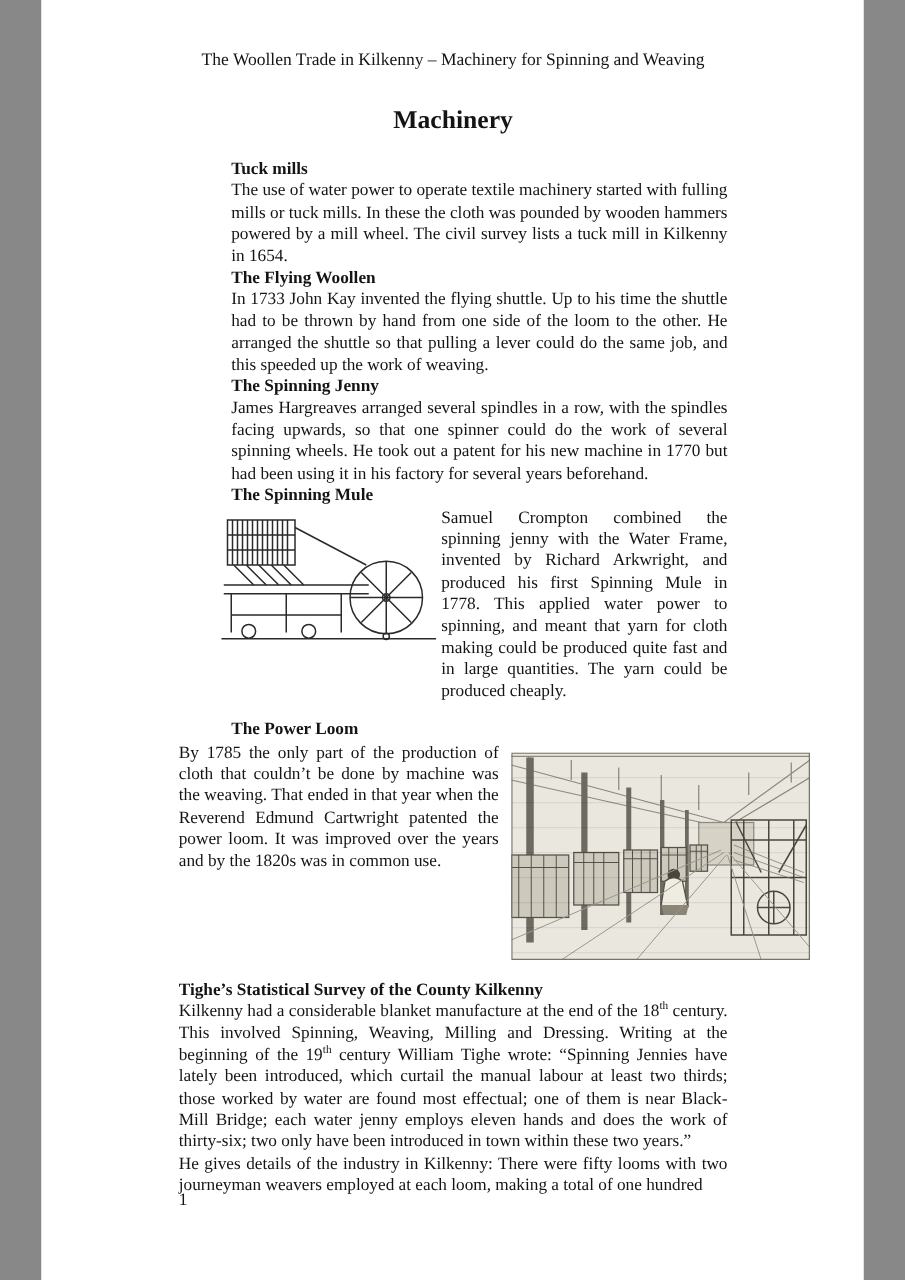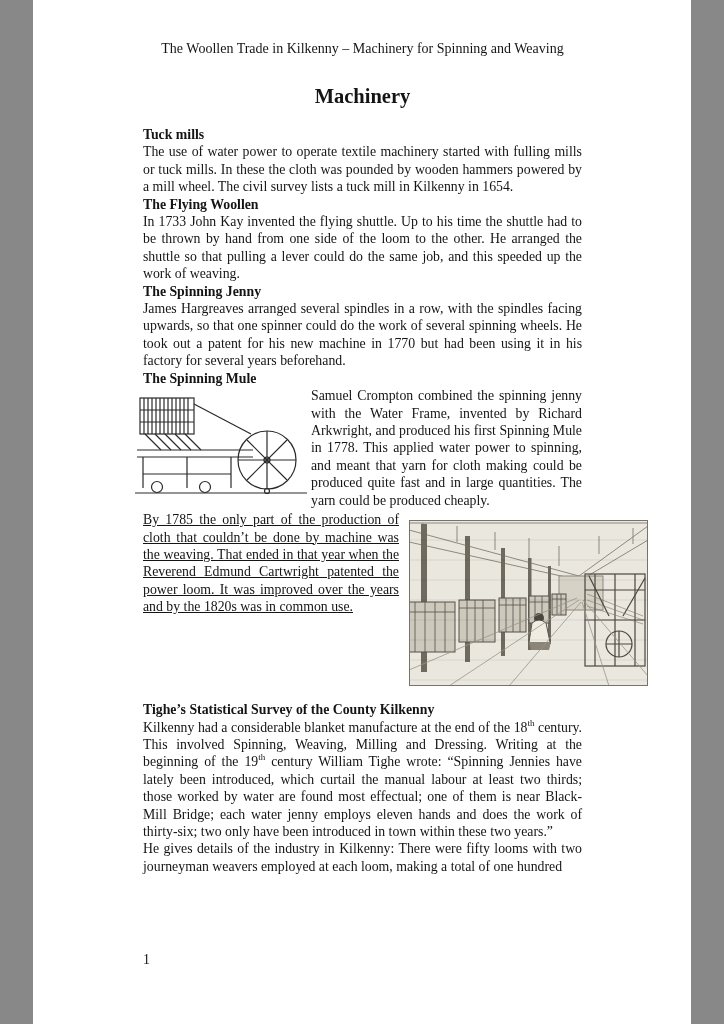--- a/index.html
+++ b/index.html
@@ -18,42 +18,42 @@
     font-size:14px;
     line-height:18px;
   }
   .doc-title {
     text-align:center;
     font-size:20.5px;
     font-weight:bold;
     margin-top:25px;
     line-height:26px;
   }
-  section.indent { margin-top:17px; }
+  section.indent { margin-left:42px; margin-top:17px; }
   h2.sec-heading {
     font-size:13.8px;
     font-weight:bold;
     line-height:17.4px;
   }
   p.body-text {
     font-size:13.8px;
     line-height:17.4px;
     text-align:justify;
   }
   sup.ord {
     font-size:9px;
     line-height:0;
     vertical-align:super;
   }
   .mule-row { display:flex; gap:4px; align-items:flex-start; }
   .mule-fig { width:172px; height:120px; flex:0 0 auto; margin-left:-8px; margin-top:3px; }
   .mule-text { flex:1; }
   h2.power-heading { margin-top:13px; }
   .loom-row { display:flex; gap:10px; align-items:flex-start; margin-top:1px; }
-  .loom-text { width:256px; flex:0 0 auto;text-decoration:underline; }
+  .loom-text { width:256px; flex:0 0 auto; }
   .loom-fig { width:239px; height:166px; flex:0 0 auto; margin-left:auto; margin-top:9px; }
   section.full { margin-top:15px; }
   .page-number {
     position:absolute;
     left:110px; bottom:56px;
     font-size:13.8px;
   }
   svg { display:block; width:100%; height:100%; }
 </style>
 </head>
@@ -95,20 +95,21 @@
             <path d="M0 103 H172"></path>
             <circle cx="22" cy="97" r="5.5"></circle>
             <circle cx="70" cy="97" r="5.5"></circle>
             <circle cx="132" cy="101" r="2.5"></circle>
           </g>
         </svg>
       </div>
       <p class="body-text mule-text">Samuel Crompton combined the spinning jenny with the Water Frame, invented by Richard Arkwright, and produced his first Spinning Mule in 1778. This applied water power to spinning, and meant that yarn for cloth making could be produced quite fast and in large quantities. The yarn could be produced cheaply.</p>
     </div>
 
+    <h2 class="sec-heading power-heading">The Power Loom</h2>
   </section>
 
   <div class="loom-row">
     <p class="body-text loom-text">By 1785 the only part of the production of cloth that couldn’t be done by machine was the weaving. That ended in that year when the Reverend Edmund Cartwright patented the power loom. It was improved over the years and by the 1820s was in common use.</p>
     <div class="loom-fig">
       <svg viewBox="0 0 239 166" preserveAspectRatio="xMidYMid meet">
         <rect x="0" y="0" width="239" height="166" fill="#eae7df"></rect>
         <g stroke="#8d897e" stroke-width="1" fill="none">
           <path d="M0 3 L239 3 M0 10 L170 56 M0 22 L170 60 M239 6 L170 56 M239 20 L172 60"></path>
           <path d="M14 3 V14 M48 6 V22 M86 12 V30 M120 18 V38 M150 26 V46 M190 16 V34 M224 8 V24"></path>

